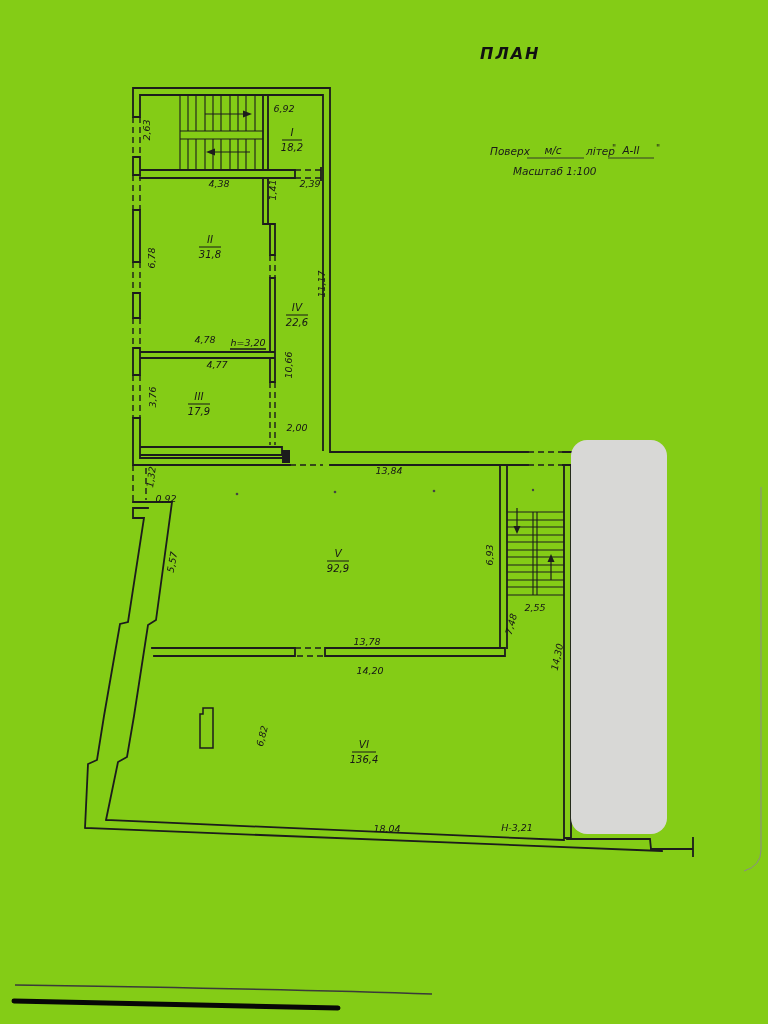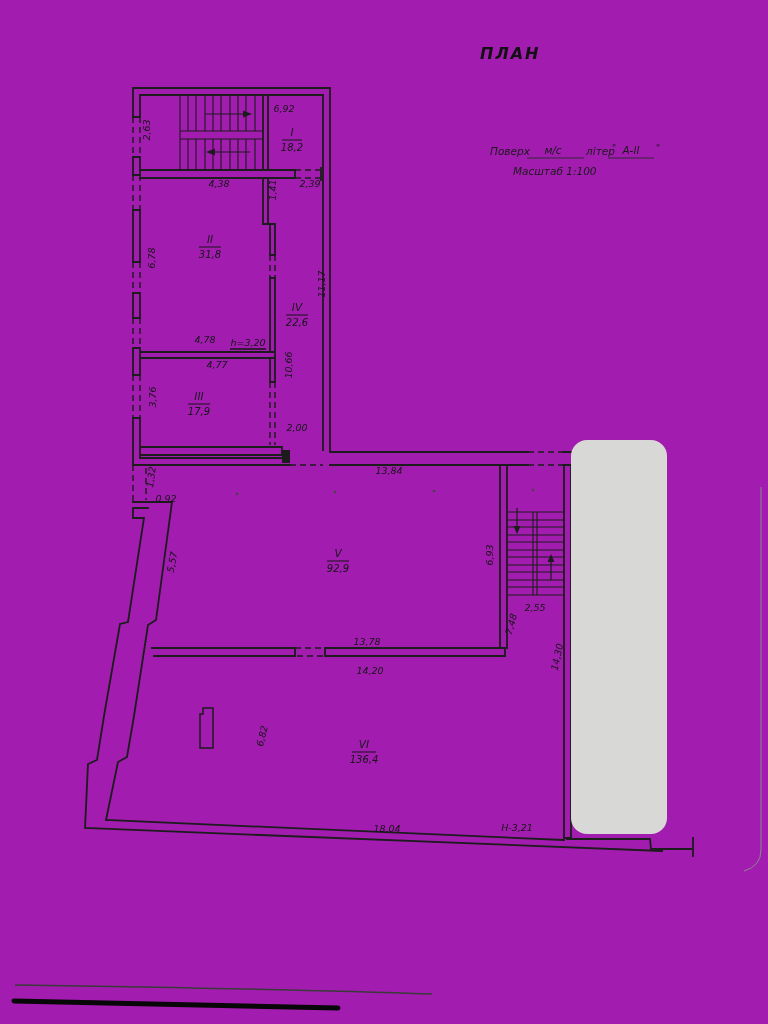--- a/index.html
+++ b/index.html
@@ -1,16 +1,16 @@
 <!DOCTYPE html>
 <html><head>
 <meta charset="utf-8">
 <style>
   html,body{margin:0;padding:0;background:#ddd;}
-  .page{width:768px;height:1024px;background:#a21caf;position:relative;overflow:hidden;margin:0 auto;}
+  .page{width:768px;height:1024px;background:#84cc16;position:relative;overflow:hidden;margin:0 auto;}
   svg{display:block;}
   .title-text{font:italic 700 16px "DejaVu Sans",sans-serif;fill:#111;letter-spacing:2px;}
   .form-text{font:italic 10.5px "DejaVu Sans",sans-serif;fill:#1a1a1a;}
   .quote-text{font:italic 9px "DejaVu Sans",sans-serif;fill:#1a1a1a;}
   .dim{font:italic 9.5px "DejaVu Sans",sans-serif;fill:#161616;}
   .room-num{font:italic 10.5px "DejaVu Sans",sans-serif;fill:#161616;}
   .room-area{font:italic 10px "DejaVu Sans",sans-serif;fill:#161616;}
   .wall{stroke:#1c1c1c;stroke-width:1.8;fill:none;stroke-linecap:square;}
   .wall-thin{stroke:#1c1c1c;stroke-width:1.5;fill:none;stroke-linecap:square;}
   .dashed{stroke:#1c1c1c;stroke-width:1.4;fill:none;stroke-dasharray:6 4;}

